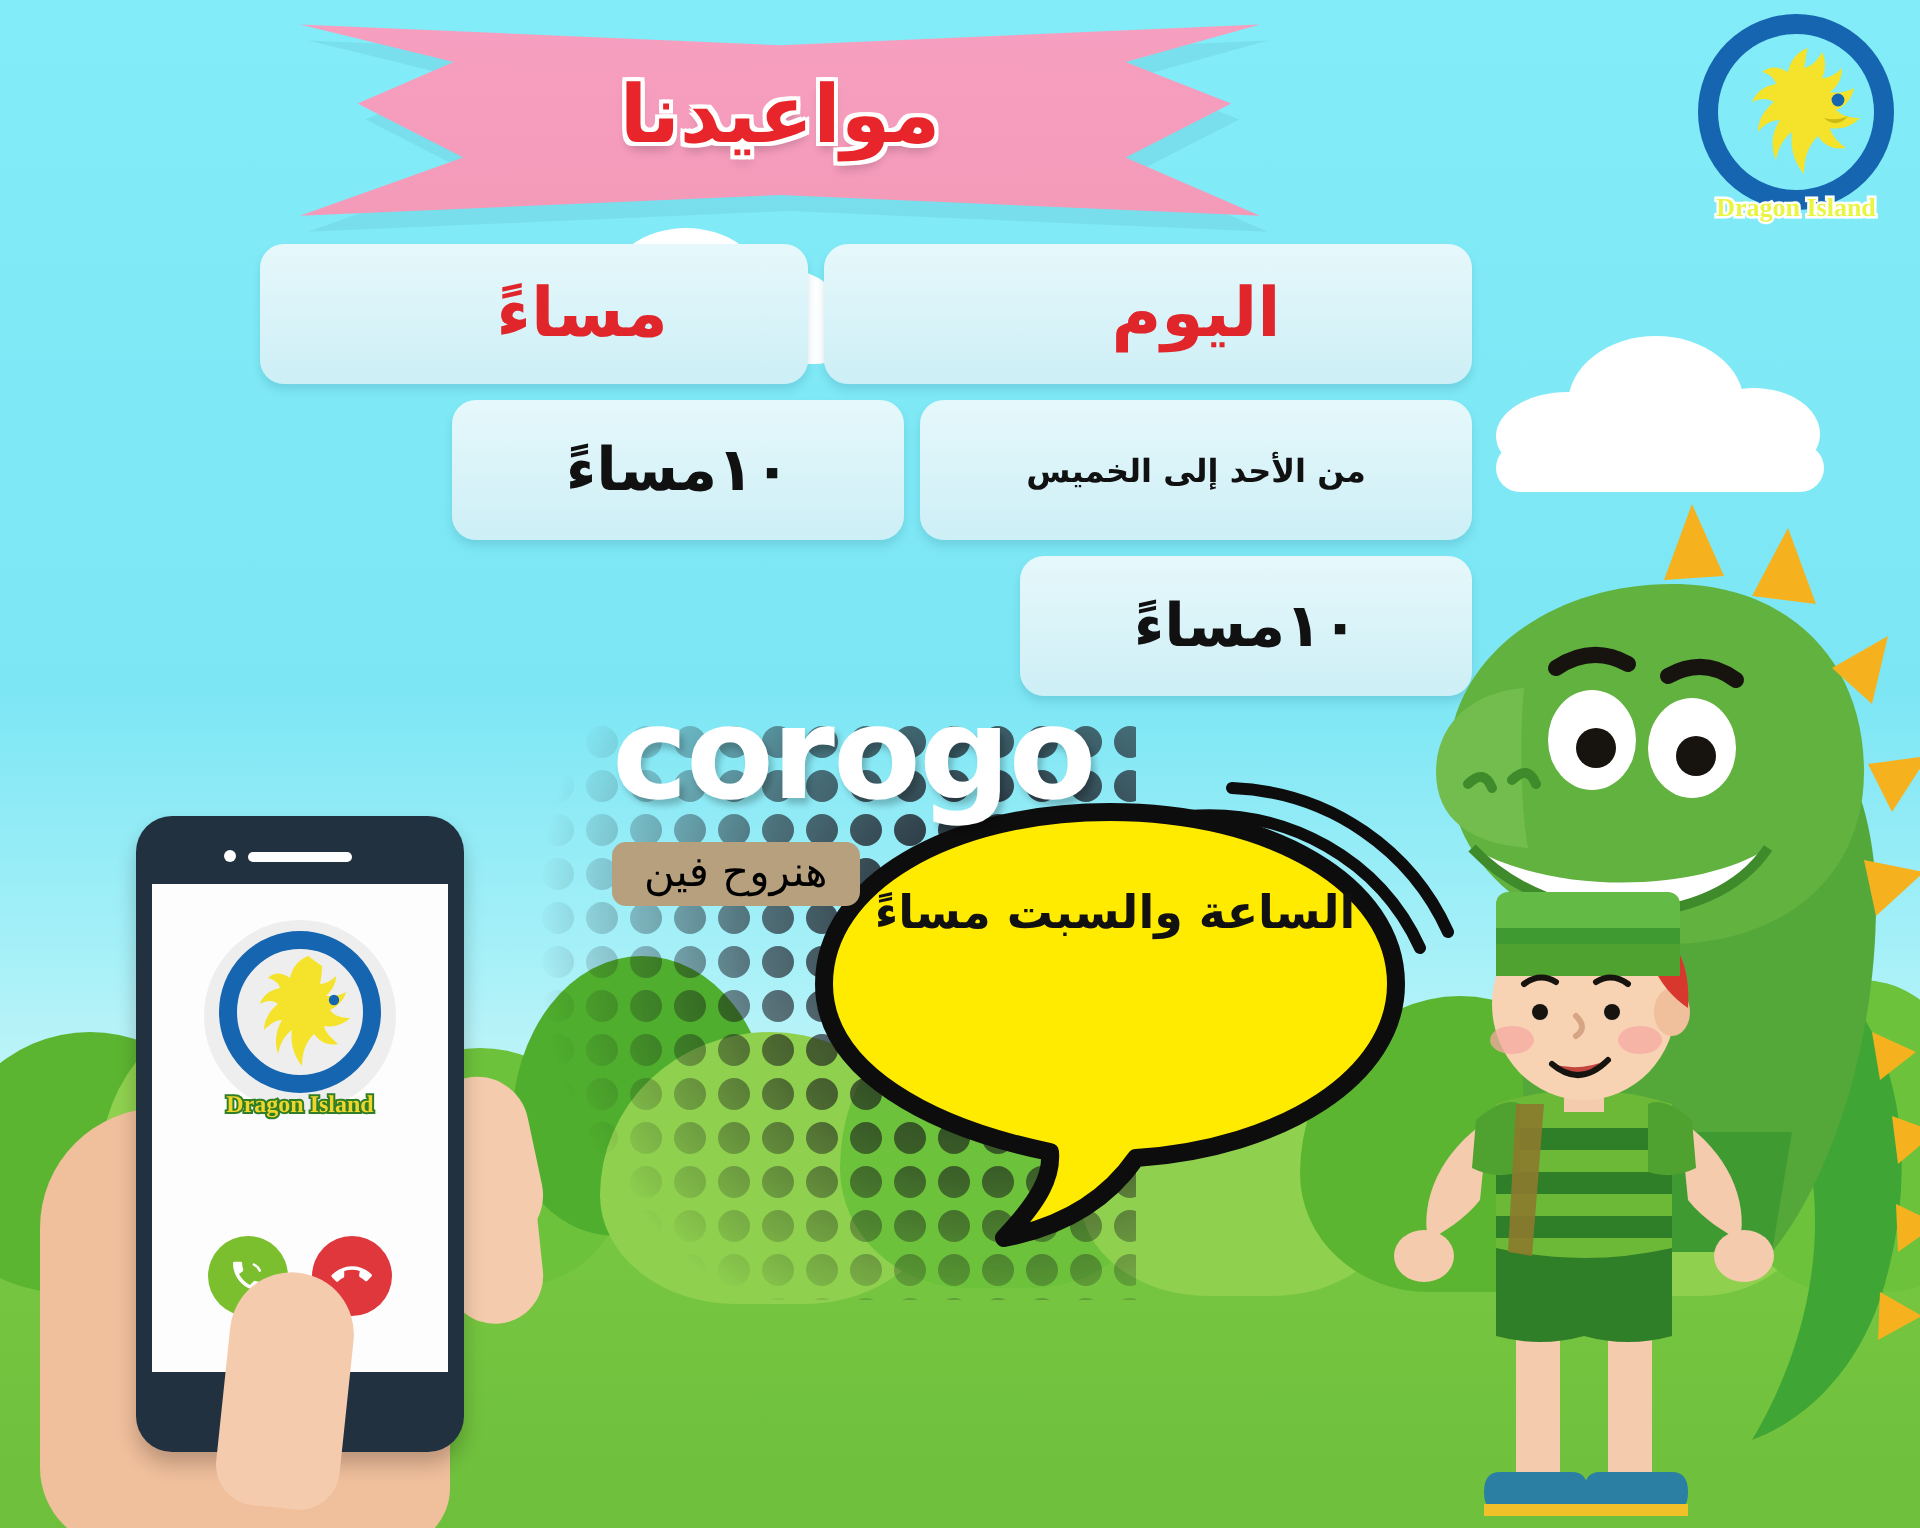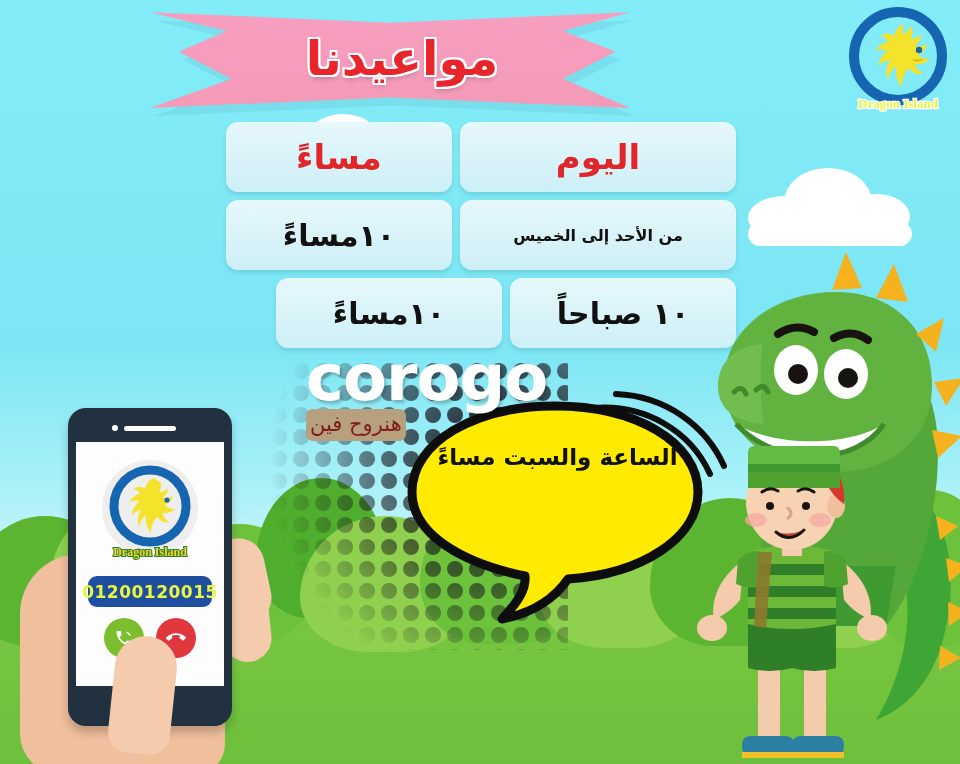--- a/index.html
+++ b/index.html
@@ -26,23 +26,23 @@
   
   .banner-wrap{position:absolute;left:150px;top:6px;width:480px;height:112px;}
   .banner-shadow{position:absolute;left:4px;top:8px;width:480px;height:104px;
     background:#6cc9d8;opacity:.35;
     clip-path:polygon(0% 6%, 16% 24%, 6% 44%, 17% 70%, 0% 98%, 50% 88%, 100% 98%, 86% 70%, 97% 44%, 86% 24%, 100% 6%, 50% 16%);
     filter:blur(1px);}
   .banner{position:absolute;left:0;top:0;width:480px;height:104px;
     background:linear-gradient(#f79fc0,#f49ab9);
     clip-path:polygon(0% 6%, 16% 24%, 6% 44%, 17% 70%, 0% 98%, 50% 88%, 100% 98%, 86% 70%, 97% 44%, 86% 24%, 100% 6%, 50% 16%);}
   .banner-title{
-    position:absolute;left:12px;top:0;width:480px;height:104px;
+    position:absolute;left:0;top:0;width:480px;height:104px;
     display:flex;align-items:center;justify-content:center;
-    direction:rtl;font-size:48px;font-weight:bold;color:#e8252a;
+    direction:rtl;font-size:40px;font-weight:bold;color:#e8252a;
     text-shadow:
       -2px -2px 0 #fff, 2px -2px 0 #fff, -2px 2px 0 #fff, 2px 2px 0 #fff,
       0 -2px 0 #fff, 0 2px 0 #fff, -2px 0 0 #fff, 2px 0 0 #fff,
       0 4px 5px rgba(0,0,0,.18);
     letter-spacing:1px;
   }
 
   
   .table{position:absolute;left:42px;top:122px;width:694px;direction:rtl;}
   .trow{display:flex;gap:8px;margin-bottom:8px;}
@@ -50,34 +50,34 @@
     flex:0 0 auto;height:70px;border-radius:12px;
     background:linear-gradient(#e6f8fb,#cdeff6);
     box-shadow:0 3px 4px rgba(60,130,150,.22);
     display:flex;align-items:center;justify-content:center;
     text-align:center;direction:rtl;
     color:#111;
   }
   .c-day{width:276px;}
   .c-morn{width:226px;}
   .c-eve{width:226px;}
-  .head .cell{font-size:34px;font-weight:bold;color:#e0252b;}
+  .head .cell{font-size:34px;font-weight:bold;color:#e0252b;padding-left:48px;}
   .body .cell{font-size:30px;font-weight:bold;color:#111;}
   .body .c-day{font-size:16px;}
 
   
   .wm{position:absolute;left:306px;top:348px;width:340px;z-index:40;pointer-events:none;}
   .wm-word{
     font-family:"DejaVu Sans","Liberation Sans",sans-serif;
     font-size:64px;font-weight:bold;color:#ffffff;letter-spacing:-1px;
     text-shadow:2px 3px 3px rgba(0,0,0,.22);line-height:.95;
   }
   .wm-tag{
-    display:inline-block;margin-top:0;padding:3px 4px 5px;border-radius:7px;
-    background:#b6a07e;color:#7f1d1d;font-size:21px;direction:rtl;
+    display:inline-block;margin-top:12px;padding:3px 16px 5px;border-radius:7px;
+    background:#b6a07e;color:#000000;font-size:21px;direction:rtl;
     letter-spacing:1px;
   }
 
   
   .halftone{position:absolute;left:268px;top:360px;width:300px;height:290px;z-index:5;}
 
   
   .bubble-wrap{position:absolute;left:380px;top:390px;width:350px;height:230px;z-index:30;}
   .bubble-text{
     position:absolute;left:40px;top:52px;width:275px;
@@ -185,21 +185,20 @@
       <div class="cell c-day">اليوم</div>
       <div class="cell c-eve">مساءً</div>
     </div>
 
     <div class="trow body">
       <div class="cell c-day">من الأحد إلى الخميس</div>
       <div class="cell c-eve">١٠مساءً</div>
     </div>
 
     <div class="trow body">
-      <div class="cell c-morn">١٠ صباحاً</div>
       <div class="cell c-eve">١٠مساءً</div>
     </div>
 
   </div>
 
   <div class="halftone">
     <svg viewBox="0 0 300 290" width="300" height="290" aria-hidden="true">
       <defs>
         <radialGradient id="htfade" cx="78%" cy="36%" r="78%">
           <stop offset="0%" stop-color="#fff" stop-opacity="1"></stop>
@@ -357,21 +356,20 @@
             <circle cx="56" cy="52" r="48" fill="#eeeeee"></circle>
             <circle cx="56" cy="50" r="36" fill="none" stroke="#1565b0" stroke-width="9"></circle>
             <g fill="#f5e32b">
               <path d="M60 22c-5 2-8 6-9 11-4-3-8-3-11 0 3 1 5 2 6 5-5 1-9 4-10 8 3-2 7-2 9 0-4 3-7 8-7 13 3-3 6-5 9-5-3 5-4 11-2 17 1-5 3-9 7-12-1 7 1 13 5 18 0-7 2-12 6-16 3 4 7 6 12 5-3-3-6-5-7-9 5 1 10-1 13-4-4 0-8-1-10-4 4-2 7-5 8-9-3 2-7 2-10 2 3-3 5-6 5-10-2 2-5 4-8 4 1-4 1-8 1-9z"></path>
               <circle cx="73" cy="44" r="2.6" fill="#1565b0"></circle>
             </g>
             <text x="56" y="100" text-anchor="middle" font-family="Liberation Serif, serif" font-size="12" font-weight="bold" fill="#f2d52a" stroke="#2f7f28" stroke-width="2" paint-order="stroke">Dragon Island</text>
           </svg>
         </div>
 
-        <div class="phone-number">01200120015</div>
 
         <div class="call-btn call-accept">
           <svg viewBox="0 0 24 24" width="20" height="20" fill="#ffffff" aria-hidden="true">
             <path d="M6.6 10.8c1.4 2.8 3.8 5.1 6.6 6.6l2.2-2.2c.3-.3.7-.4 1-.2 1.2.4 2.4.6 3.6.6.6 0 1 .4 1 1V20c0 .6-.4 1-1 1C10.4 21 3 13.6 3 4.5c0-.6.4-1 1-1h3.5c.6 0 1 .4 1 1 0 1.3.2 2.5.6 3.6.1.3 0 .7-.2 1l-2.3 1.7z"></path>
             <path d="M15.5 5.2a6.6 6.6 0 0 1 3.6 3.6" stroke="#ffffff" stroke-width="1.5" fill="none" stroke-linecap="round"></path>
           </svg>
         </div>
 
         <div class="call-btn call-decline">
           <svg viewBox="0 0 24 24" width="20" height="20" fill="#ffffff" aria-hidden="true">

